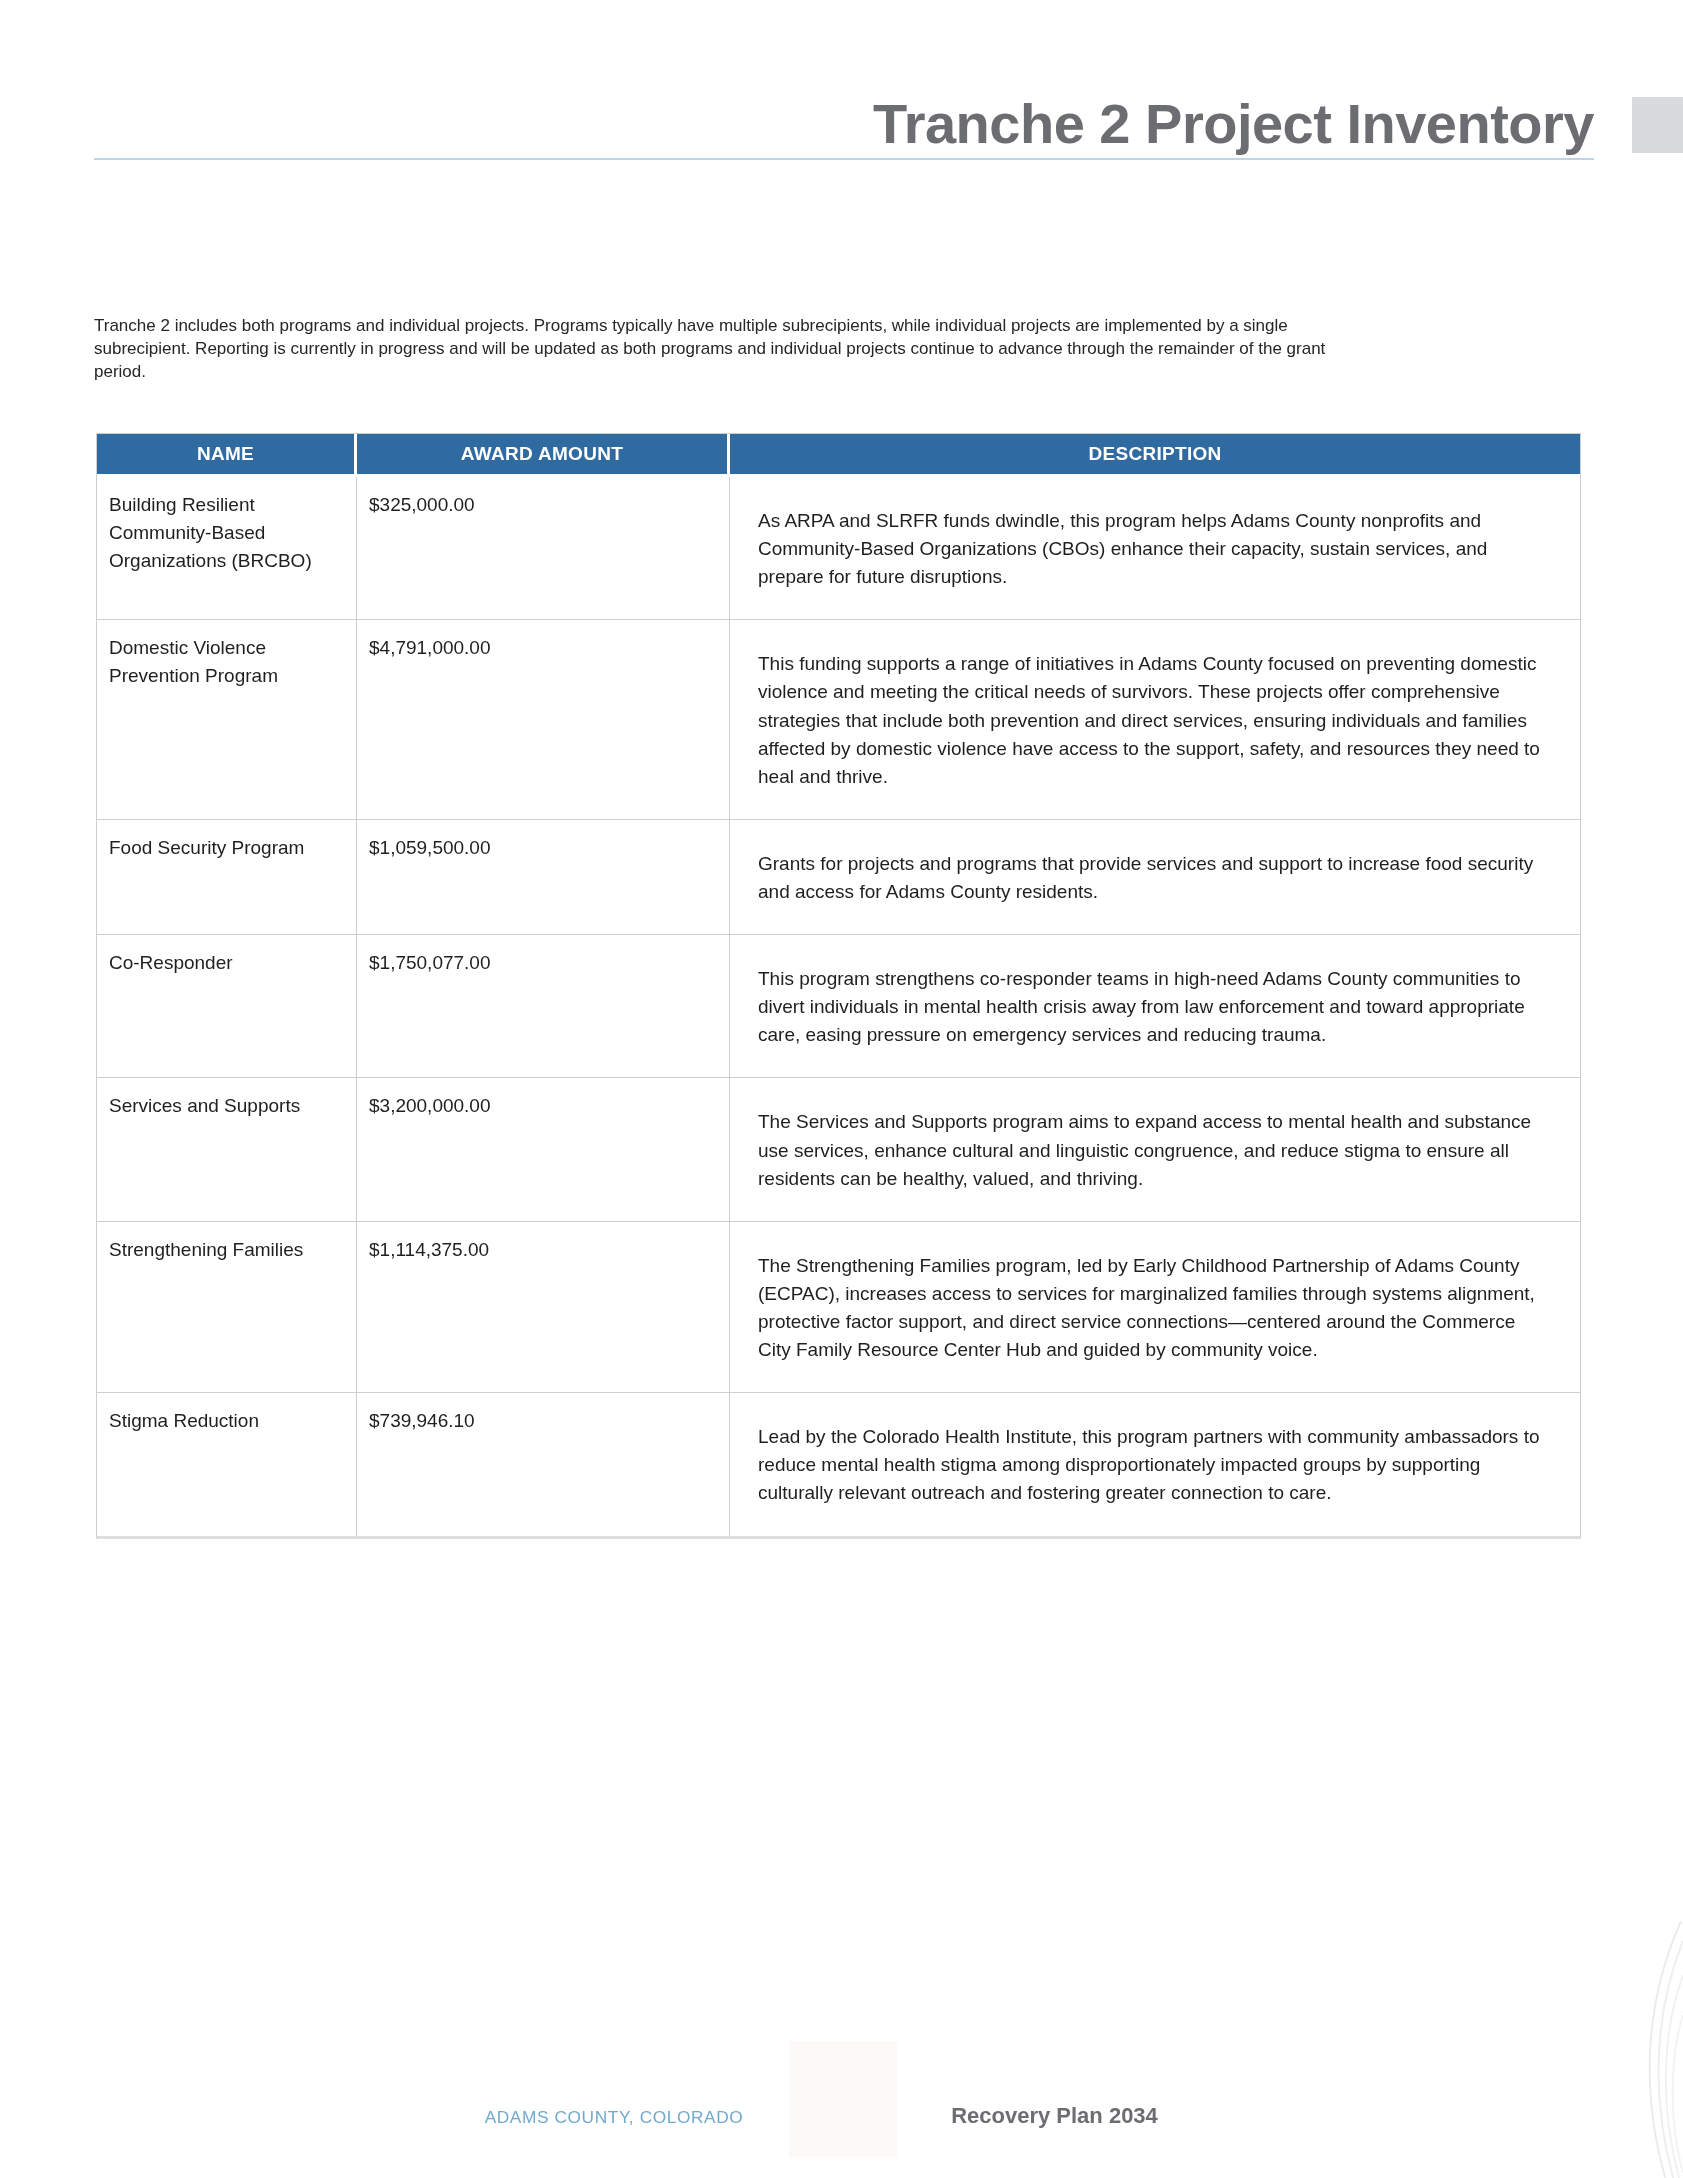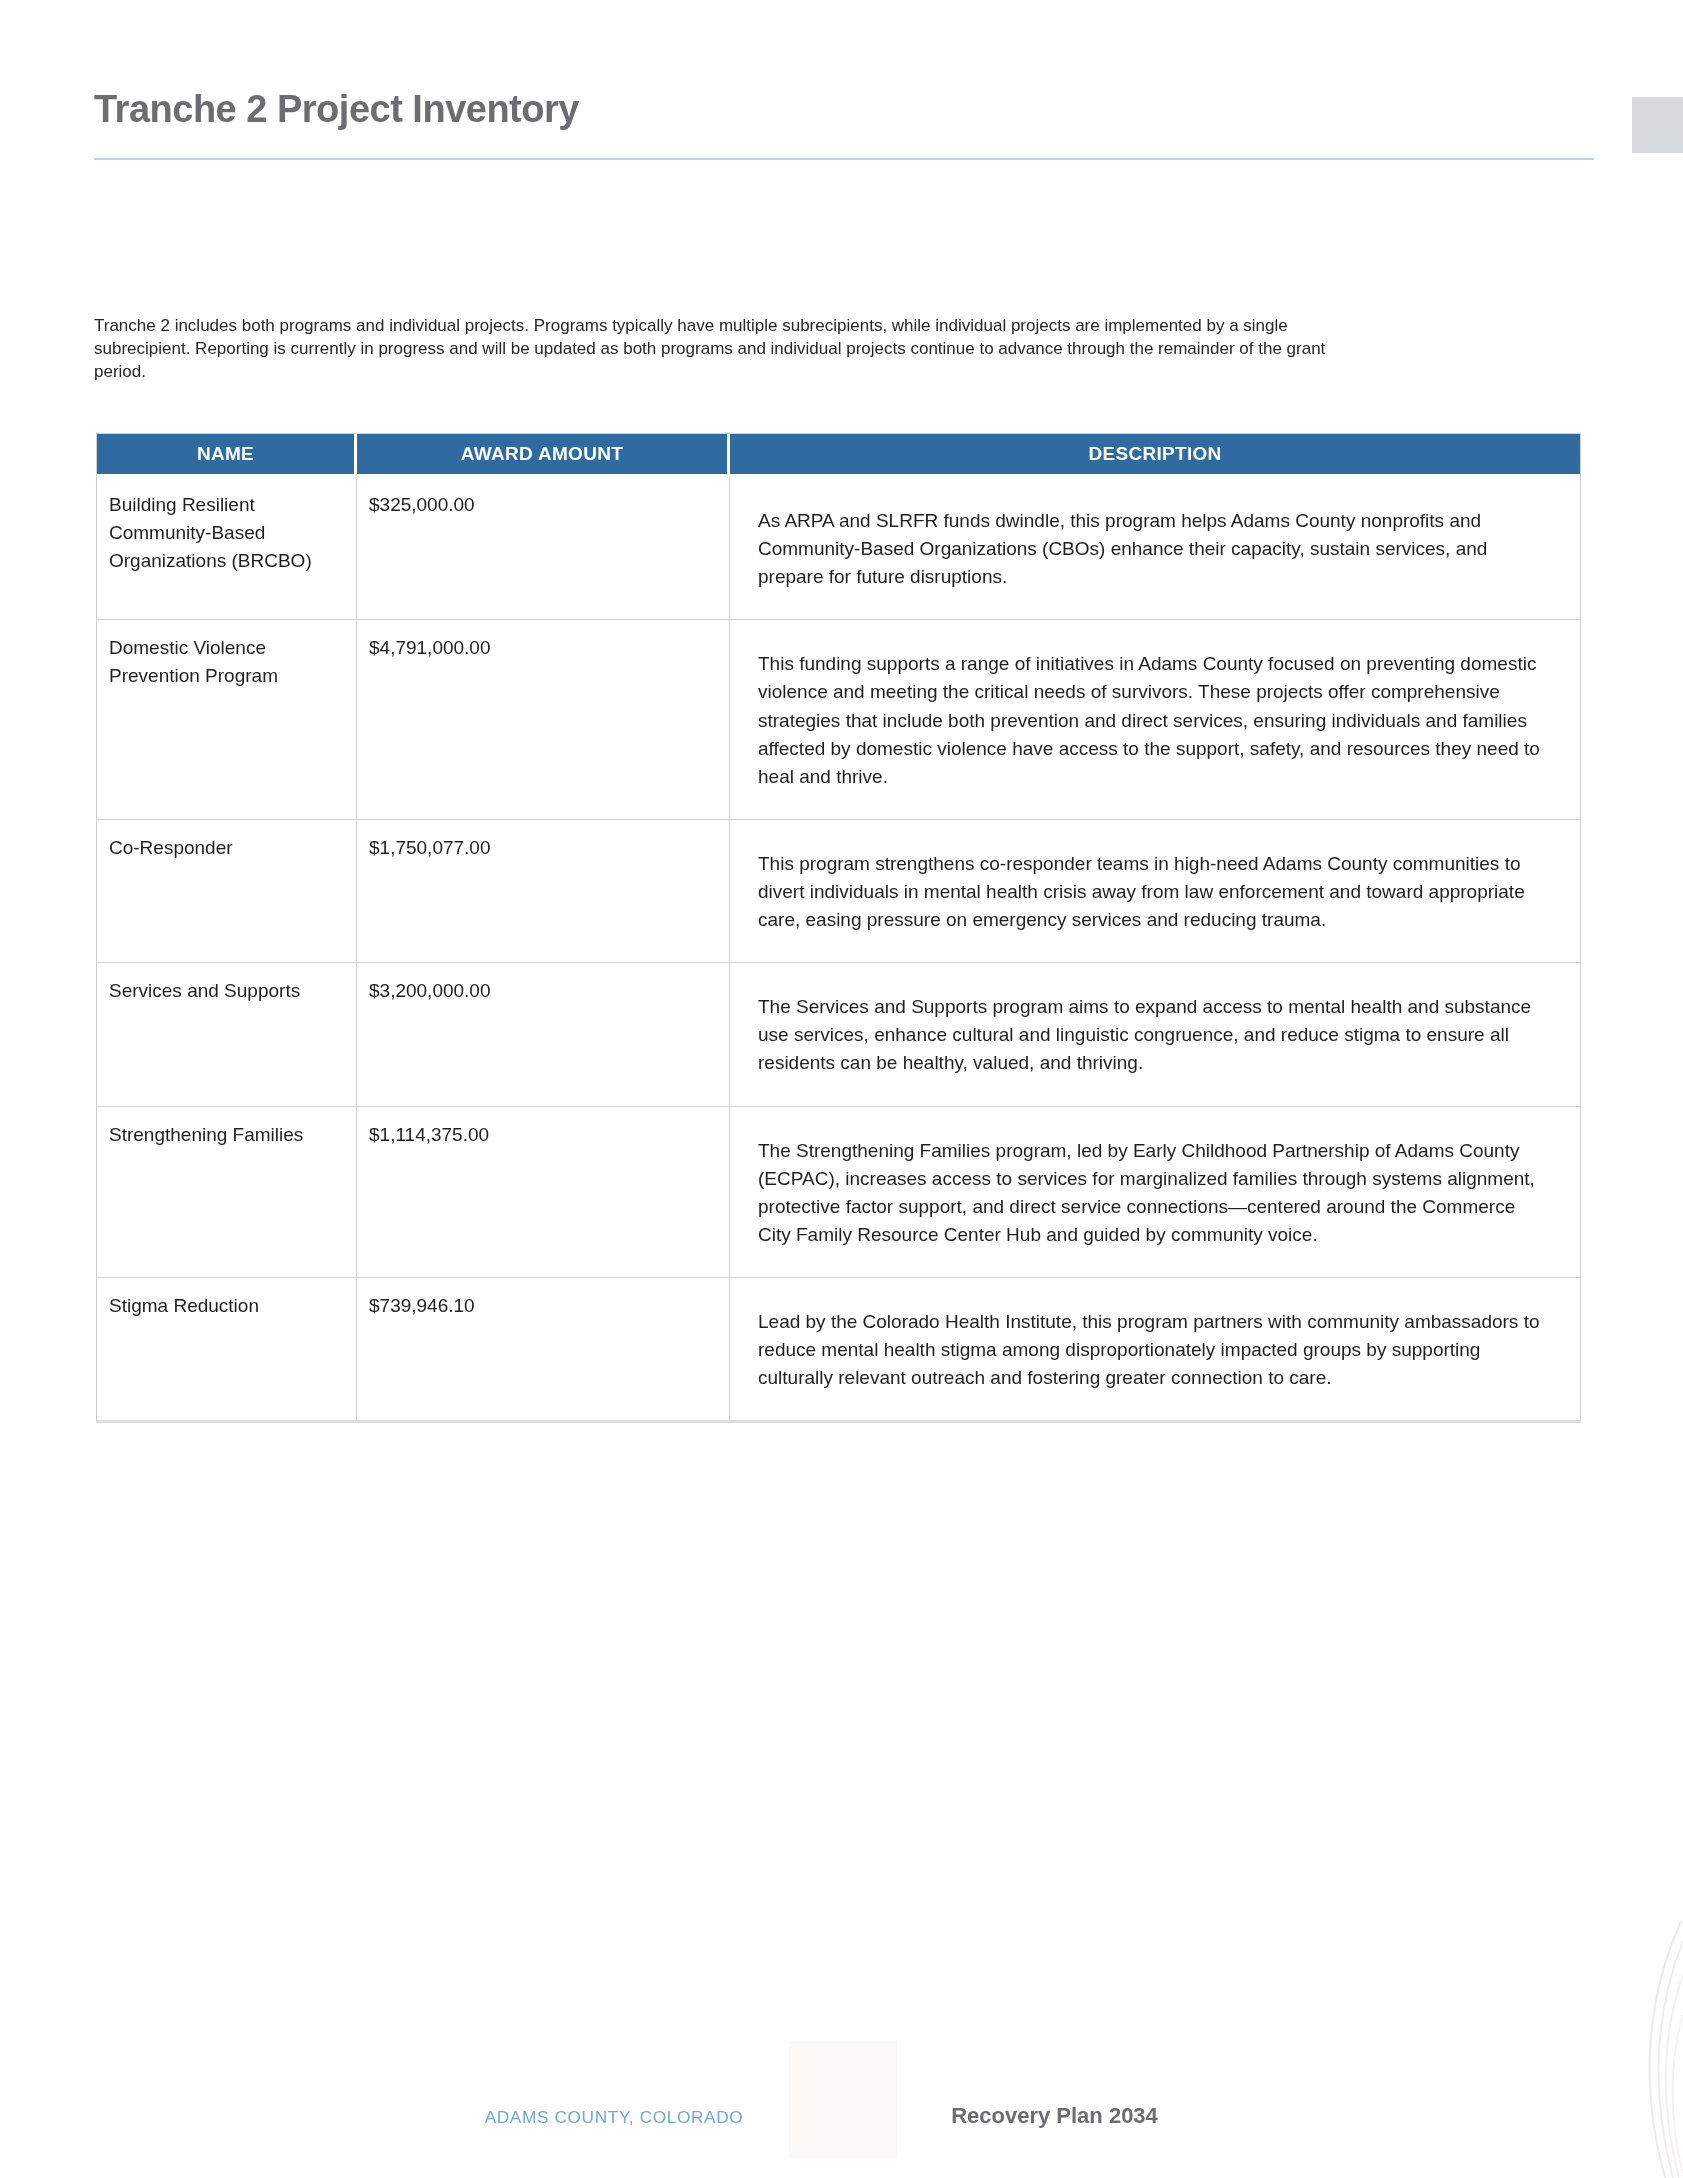--- a/index.html
+++ b/index.html
@@ -14,23 +14,23 @@
   }
   html,body{margin:0;padding:0;background:#fff;}
   .page{
     position:relative;
     width:1683px;height:2178px;
     background:#ffffff;
     font-family:"Liberation Sans", sans-serif;
     overflow:hidden;
   }
   .doc-title{
-    position:absolute;left:94px;top:63px;width:1500px;
-    text-align:left;
-    font-size:38px;font-weight:700;color:var(--title-gray);
+    position:absolute;left:94px;top:53px;width:1500px;
+    text-align:right;
+    font-size:56px;font-weight:700;color:var(--title-gray);
     letter-spacing:-0.5px;
   }
   .title-rule{
     position:absolute;left:94px;top:158px;width:1500px;height:2px;
     background:var(--rule-blue);
   }
   .page-tab{
     position:absolute;left:1632px;top:97px;width:51px;height:56px;
     background:var(--tab-gray);
   }
@@ -122,20 +122,27 @@
           </td>
       </tr>
       <tr>
         <td>Domestic Violence Prevention Program</td>
         <td>$4,791,000.00</td>
         <td class="cell-desc">
             <p>This funding supports a range of initiatives in Adams County focused on preventing domestic violence and meeting the critical needs of survivors. These projects offer comprehensive strategies that include both prevention and direct services, ensuring individuals and families affected by domestic violence have access to the support, safety, and resources they need to heal and thrive.</p>
           </td>
       </tr>
       <tr>
+        <td>Food Security Program</td>
+        <td>$1,059,500.00</td>
+        <td class="cell-desc">
+            <p>Grants for projects and programs that provide services and support to increase food security and access for Adams County residents.</p>
+          </td>
+      </tr>
+      <tr>
         <td>Co-Responder</td>
         <td>$1,750,077.00</td>
         <td class="cell-desc">
             <p>This program strengthens co-responder teams in high-need Adams County communities to divert individuals in mental health crisis away from law enforcement and toward appropriate care, easing pressure on emergency services and reducing trauma.</p>
           </td>
       </tr>
       <tr>
         <td>Services and Supports</td>
         <td>$3,200,000.00</td>
         <td class="cell-desc">

